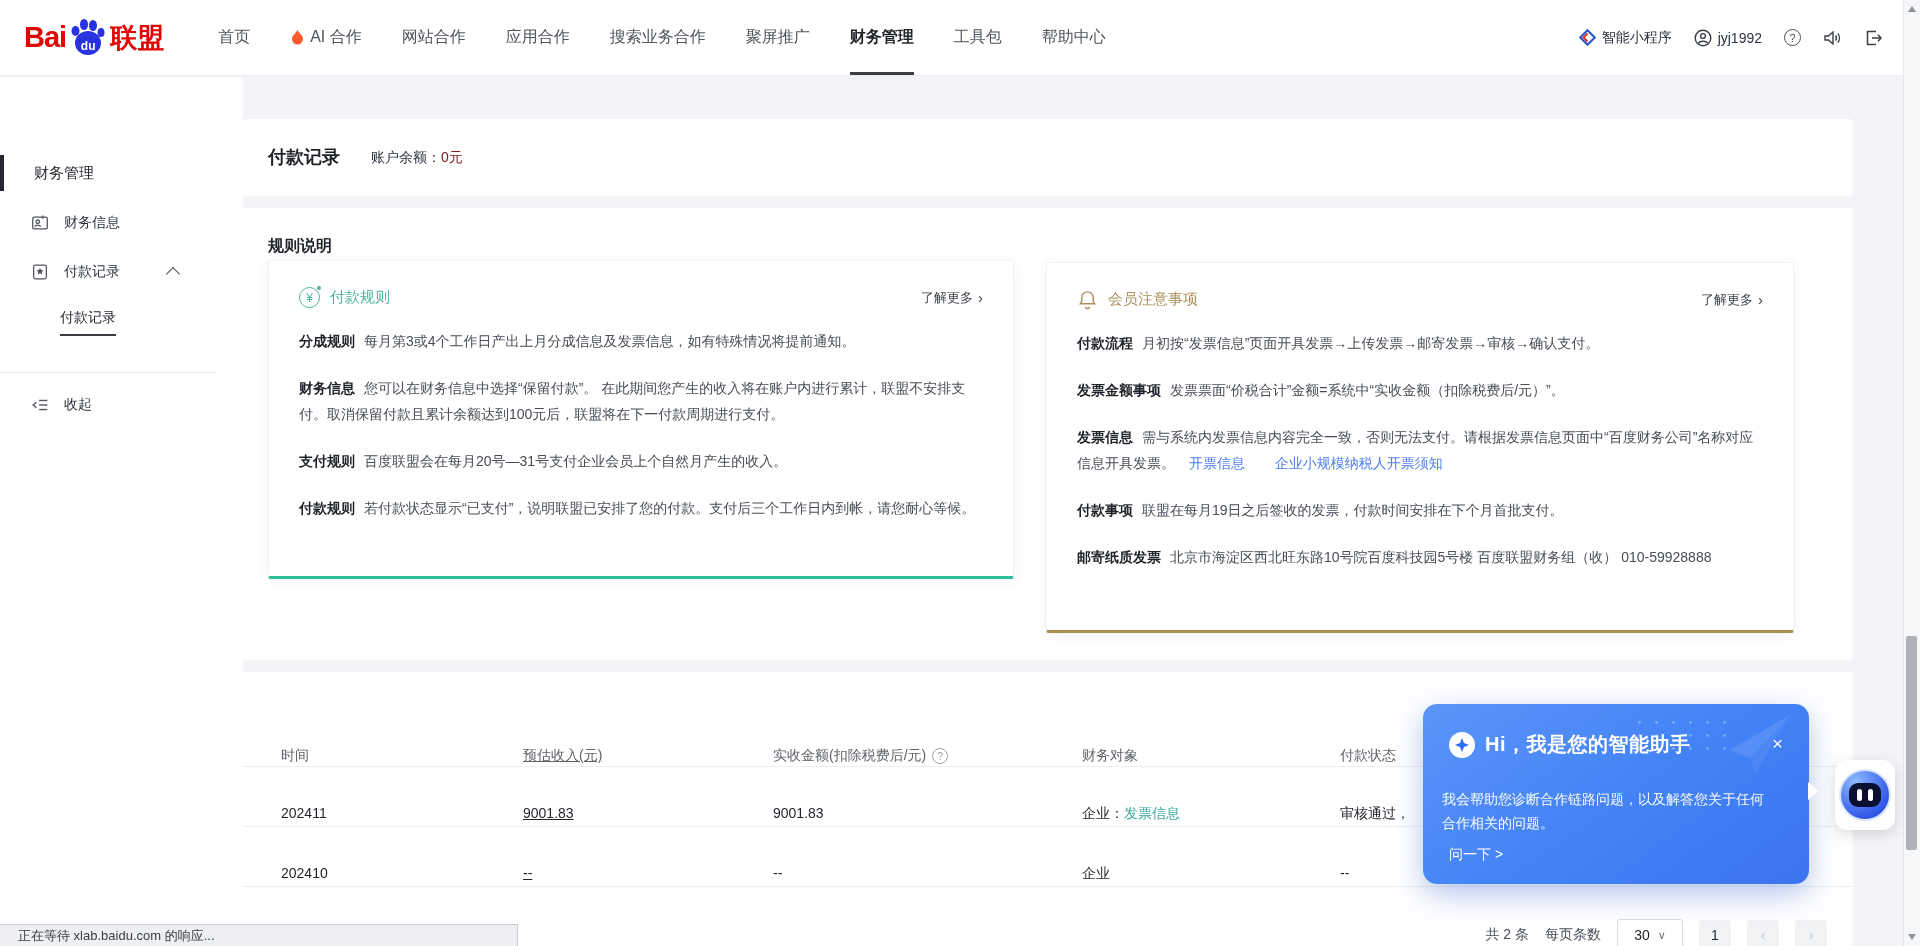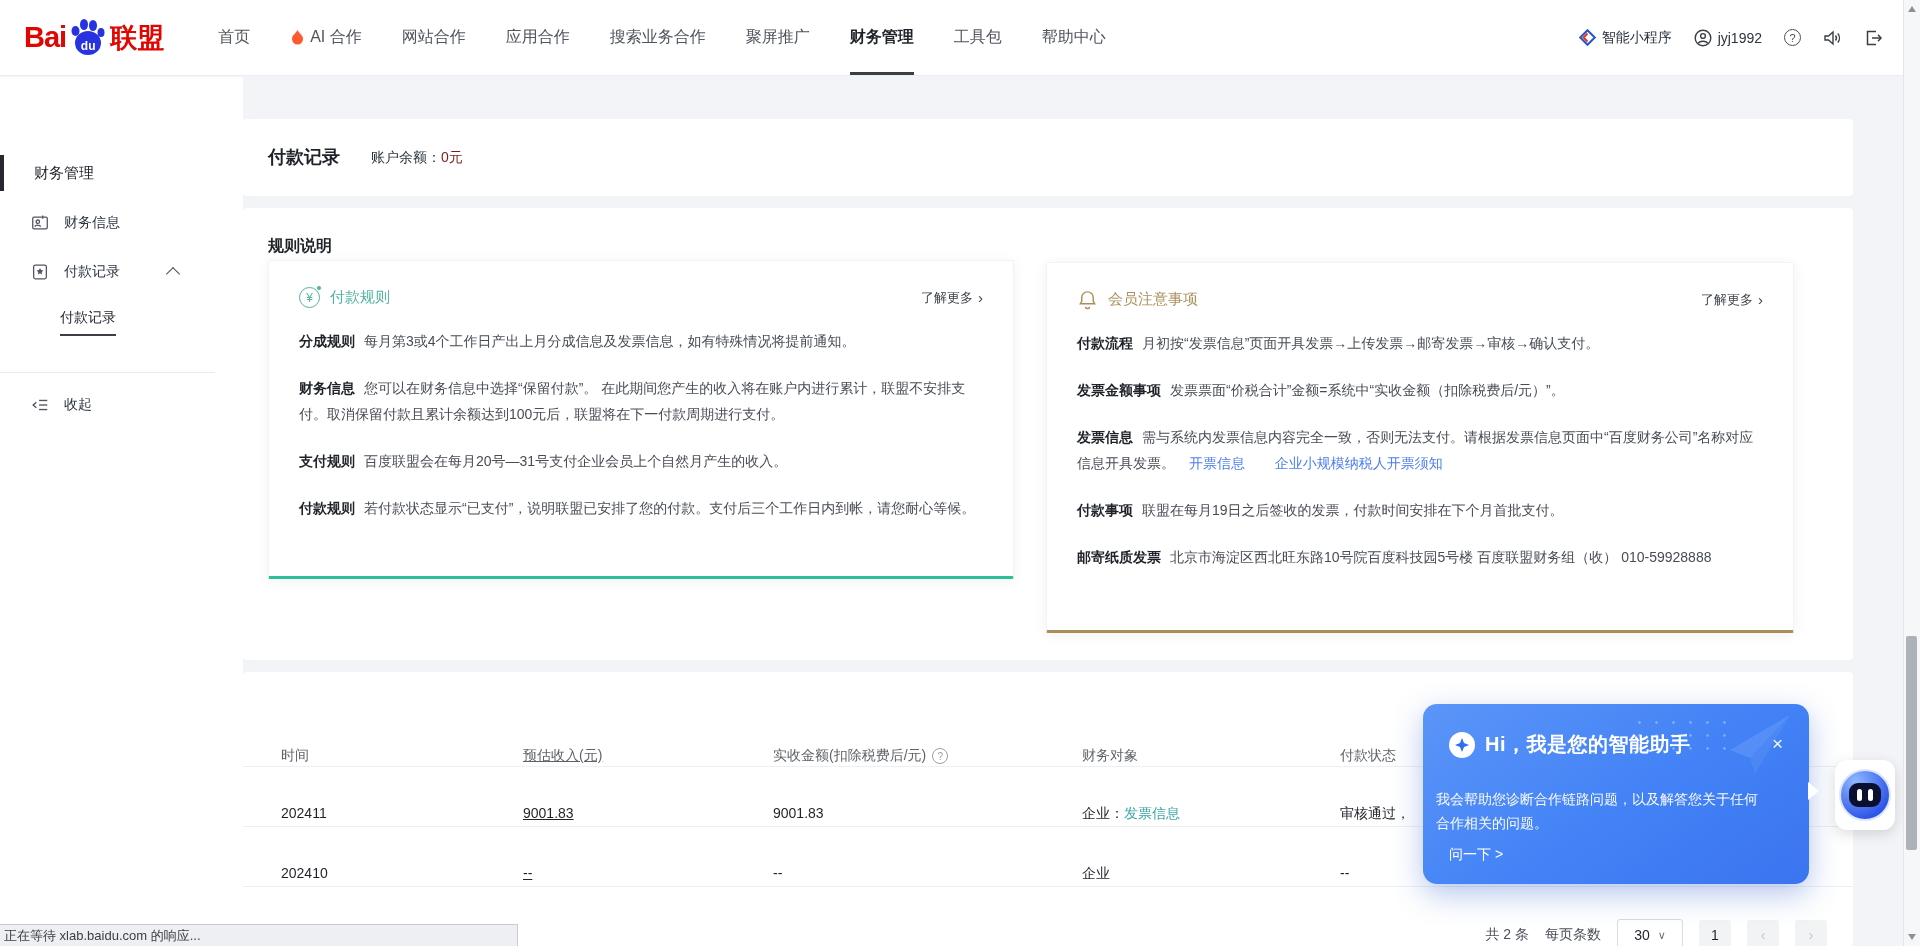--- a/index.html
+++ b/index.html
@@ -99,35 +99,35 @@
     border-top:9px solid transparent;border-bottom:9px solid transparent;border-left:11px solid #fdfeff;}
   .as-dots{position:absolute;left:208px;top:12px;width:100px;height:38px;
     background-image:radial-gradient(rgba(255,255,255,.55) 1.5px,transparent 1.7px);
     background-size:17px 13px;opacity:.55;}
   .as-plane{position:absolute;right:14px;top:6px;opacity:.8;}
   .as-head{display:flex;align-items:center;gap:10px;padding:27px 26px 0 26px;position:relative;}
   .as-compass{width:26px;height:26px;background:#fff;border-radius:50%;display:flex;align-items:center;
     justify-content:center;flex:0 0 auto;}
   .as-title{font-size:20px;font-weight:bold;letter-spacing:.5px;}
   .as-close{position:absolute;right:26px;top:30px;font-size:19px;line-height:1;color:rgba(255,255,255,.95);cursor:pointer;}
-  .as-body{padding:15px 26px 0 13px;font-size:14px;line-height:24px;color:rgba(255,255,255,.97);width:332px;box-sizing:content-box;}
+  .as-body{padding:15px 26px 0 19px;font-size:14px;line-height:24px;color:rgba(255,255,255,.97);width:332px;box-sizing:content-box;}
   .as-cta{position:absolute;left:26px;bottom:20px;font-size:14px;color:#fff;cursor:pointer;}
 
   .robot{position:absolute;left:1835px;top:760px;width:60px;height:70px;background:#fff;border-radius:12px;
     box-shadow:0 4px 14px rgba(0,0,0,.14);display:flex;align-items:center;justify-content:center;z-index:21;cursor:pointer;}
   .robot-face{width:52px;height:52px;border-radius:50%;border:2px solid #dbe7ff;box-sizing:border-box;
     background:radial-gradient(circle at 30% 22%,#8db9ff,#2f55e8 75%);display:flex;align-items:center;justify-content:center;}
   .robot-screen{width:32px;height:24px;background:#0a1030;border-radius:9px;display:flex;align-items:center;
     justify-content:center;gap:6px;}
   .robot-eye{width:5px;height:12px;background:#fff;border-radius:2.5px;}
 
   
   .status-tip{position:absolute;left:0;top:924px;width:518px;height:22px;background:#edeff2;
     border-top:1px solid #c9cdd3;border-right:1px solid #c9cdd3;box-sizing:border-box;display:flex;
-    align-items:center;padding-left:4px;font-size:13px;color:#3c4043;z-index:25;}
+    align-items:center;padding-left:18px;font-size:13px;color:#3c4043;z-index:25;}
   .scrollbar{position:absolute;right:0;top:0;width:17px;height:946px;background:#f6f7f8;
     border-left:1px solid #e4e6e9;box-sizing:border-box;z-index:30;}
   .sc-up{position:absolute;left:4px;top:6px;width:0;height:0;border-left:4.5px solid transparent;
     border-right:4.5px solid transparent;border-bottom:6px solid #8d9199;}
   .sc-down{position:absolute;left:4px;bottom:6px;width:0;height:0;border-left:4.5px solid transparent;
     border-right:4.5px solid transparent;border-top:6px solid #8d9199;}
   .sc-thumb{position:absolute;left:2px;right:3px;top:636px;height:214px;background:#adb1b8;border-radius:2px;cursor:pointer;}
 </style>
 </head>
 <body>

